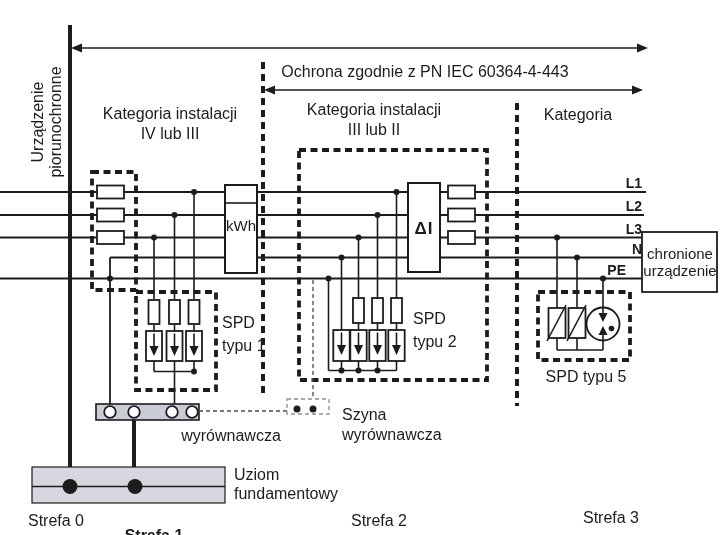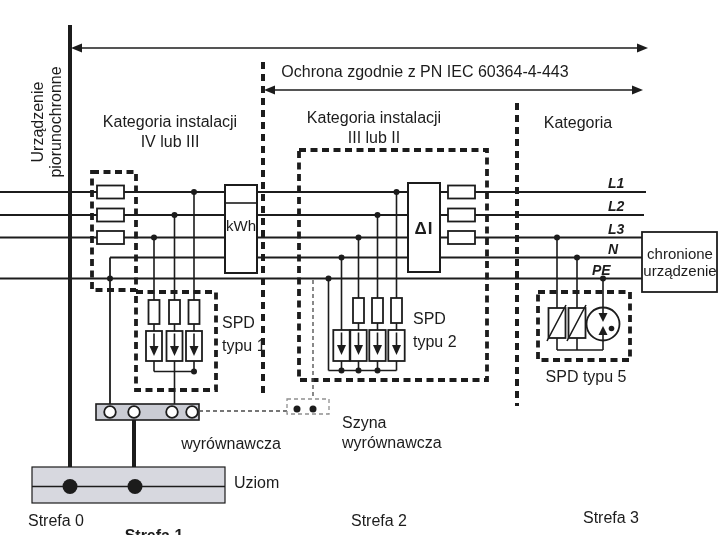--- a/index.html
+++ b/index.html
@@ -1,39 +1,39 @@
 <!DOCTYPE html>
 <html><head>
 <meta charset="utf-8">
 <style>
   html,body{margin:0;padding:0;background:#fff;}
   #stage{position:relative;width:720px;height:535px;background:var(--bg,#fff);overflow:hidden;
          font-family:"Liberation Sans","DejaVu Sans",sans-serif;color:var(--ink,#1c1c1c);}
   #wires{position:absolute;left:0;top:0;}
   .lbl{position:absolute;font-size:16px;line-height:20px;white-space:nowrap;color:var(--ink,#1c1c1c);}
   .ctr{text-align:center;}
-  .cond{position:absolute;font-size:14px;font-weight:bold;width:34px;text-align:left;line-height:15px;font-style:italic;}
+  .cond{position:absolute;font-size:14px;font-weight:bold;width:34px;text-align:right;line-height:15px;}
   .wire{stroke:var(--ink);stroke-width:1.8;fill:none;}
   .thin{stroke-width:1.6;}
   .thick{stroke-width:4;}
   .arrowline{stroke:var(--ink);stroke-width:1.4;fill:none;}
   .comp{fill:#fff;stroke:var(--ink);stroke-width:1.8;}
   .comp2{stroke-width:2;}
   .dashbox{fill:none;stroke:var(--ink);stroke-width:3.8;stroke-dasharray:7 4.5;}
   .zoneline{fill:none;stroke:var(--ink);stroke-width:4;stroke-dasharray:7 5;}
   .dot{fill:var(--ink);stroke:none;}
   .tri{fill:var(--ink);stroke:none;}
   .graybar{fill:var(--bar-fill);stroke:var(--ink);stroke-width:1.6;}
   .node{fill:#fff;stroke:var(--ink);stroke-width:1.8;}
   .earth{fill:var(--earth-fill);stroke:var(--ink);stroke-width:1.2;}
   .thindash{stroke:#4a4a4a;stroke-width:1.3;stroke-dasharray:4 3;fill:none;}
   .graydashbox{fill:none;stroke:#909090;stroke-width:1.3;stroke-dasharray:4 3;}
   .rot{transform:rotate(-90deg);transform-origin:center;}
   .spdlbl{line-height:23px;}
-  .twol{line-height:20px;margin-top:8px;}
+  .twol{line-height:20px;}
 </style>
 </head>
 <body>
 
 <div id="stage" style="--ink: #1c1c1c; --bar-fill: #caccd4; --earth-fill: #d7d8df; --bg: #ffffff;">
 
   <svg id="wires" width="720" height="535" viewBox="0 0 720 535">
 
     <g>
       <path class="arrowline" d="M81,48 H638"></path>
@@ -224,20 +224,21 @@
 
   <div class="lbl twol" style="left:342px;top:405px;">
     <div>Szyna</div>
     <div>wyrównawcza</div>
   </div>
   <div class="lbl ctr twol" style="left:172px;top:426px;width:118px;">
     <div>wyrównawcza</div>
   </div>
   <div class="lbl twol" style="left:234px;top:465px;line-height:19px;">
     <div>Uziom</div>
+    <div>fundamentowy</div>
   </div>
 
   <div class="lbl ctr" style="left:22px;top:511px;width:68px;">Strefa 0</div>
   <div class="lbl ctr" style="left:120px;top:526px;width:68px;font-weight:bold;">Strefa 1</div>
   <div class="lbl ctr" style="left:345px;top:511px;width:68px;">Strefa 2</div>
   <div class="lbl ctr" style="left:577px;top:508px;width:68px;">Strefa 3</div>
 
 </div>
 
 </body></html>

